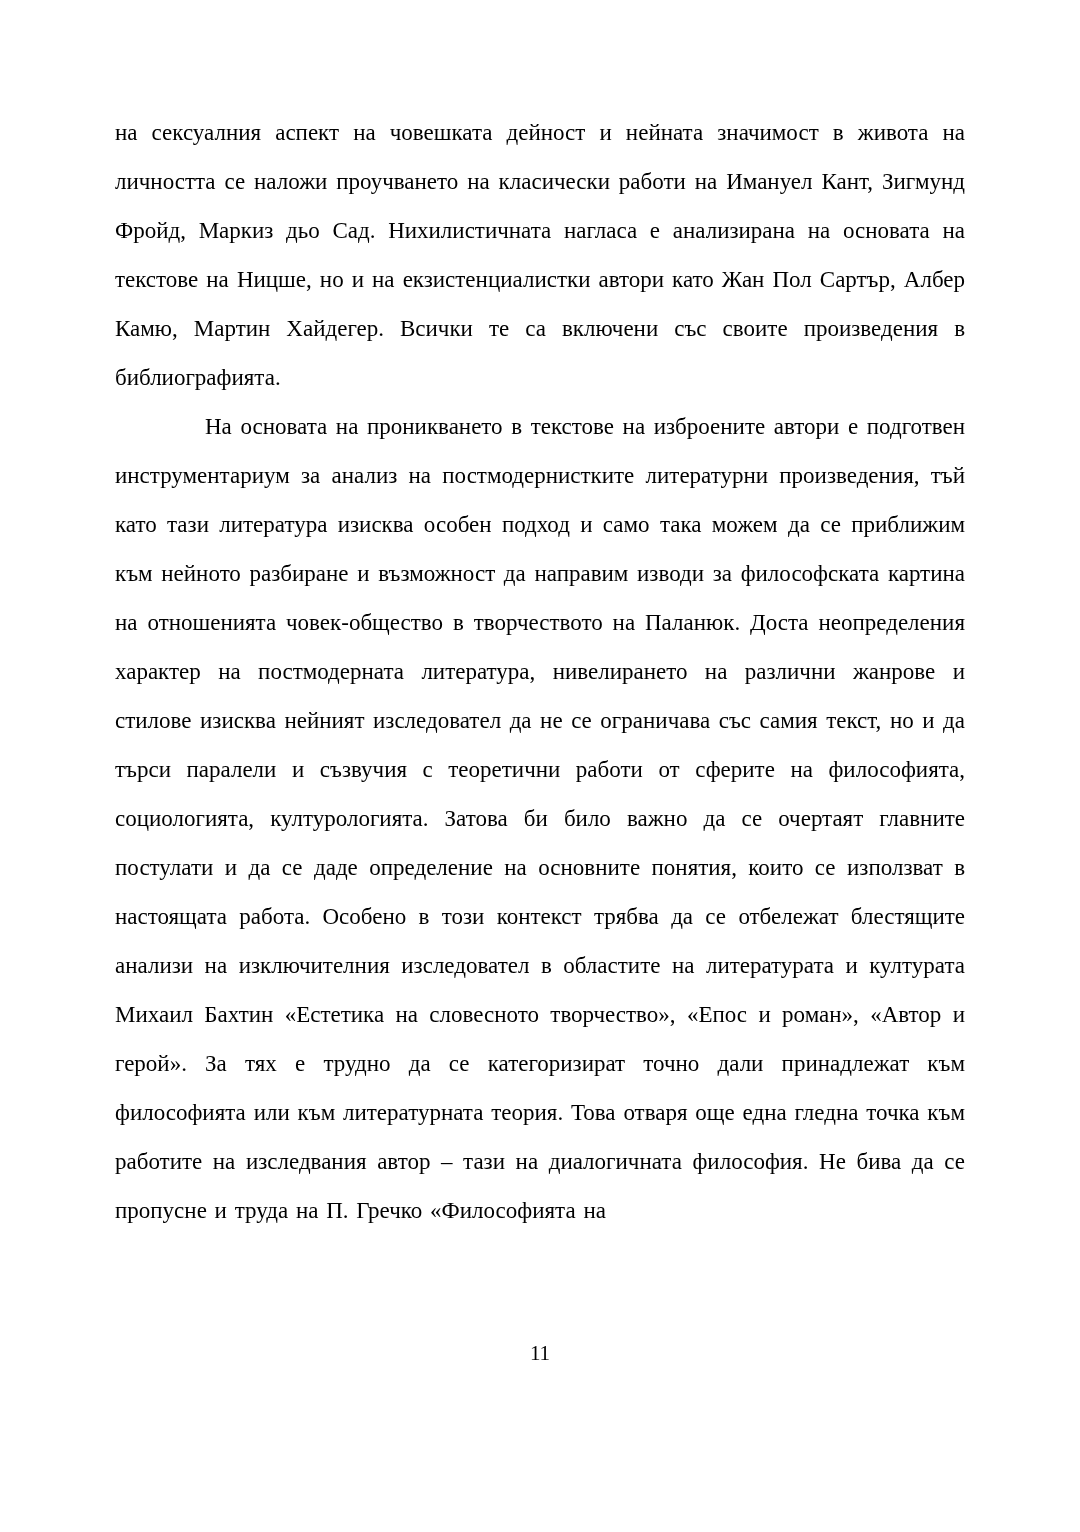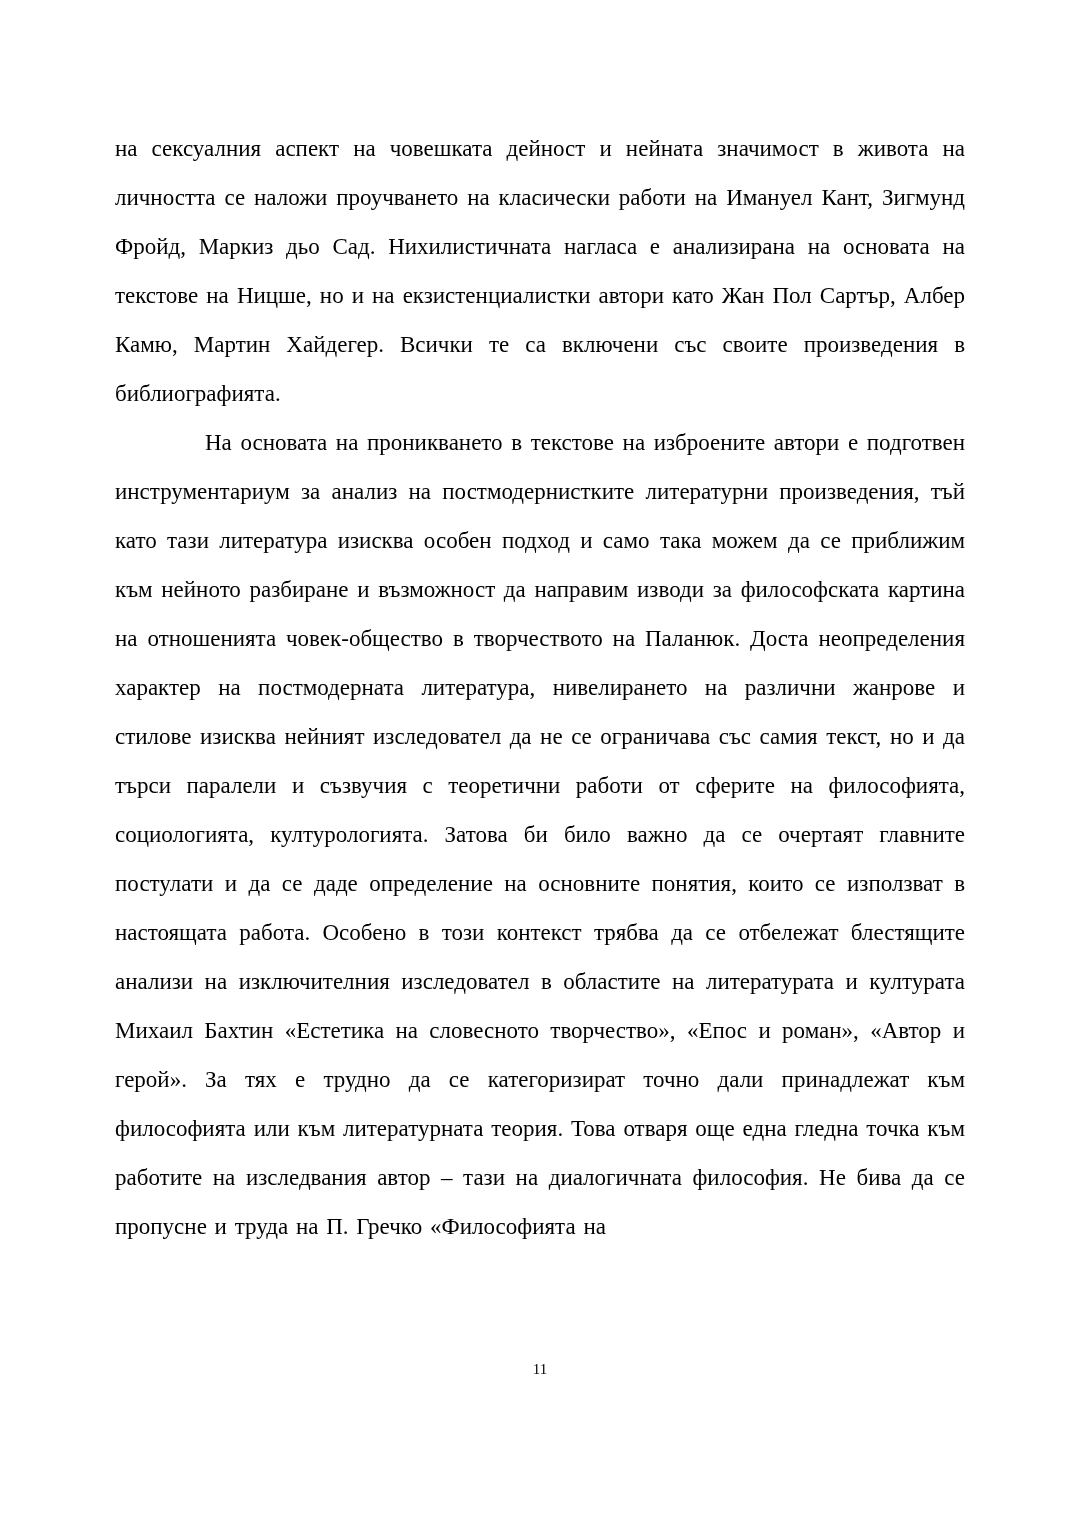--- a/index.html
+++ b/index.html
@@ -4,21 +4,21 @@
 <style>
   html, body {
     margin: 0;
     padding: 0;
     background: #ffffff;
   }
   .page {
     position: relative;
     width: 1080px;
     height: 1416px;
-    margin: 16px auto;
+    margin: 0 auto;
     background: #ffffff;
     box-sizing: border-box;
     font-family: "Liberation Serif", "DejaVu Serif", serif;
     color: #000000;
     overflow: hidden;
   }
   .content {
     position: absolute;
     top: 108px;
     left: 115px;
@@ -35,21 +35,21 @@
   }
   .para.indent {
     text-indent: 90px;
   }
   .page-number {
     position: absolute;
     bottom: 50px;
     left: 115px;
     width: 850px;
     text-align: center;
-    font-size: 15px;
+    font-size: 21px;
     line-height: 26px;
   }
 </style>
 </head>
 <body>
 
 <div class="page">
   <div class="content">
     <p class="para no-indent">на сексуалния аспект на човешката дейност и нейната значимост в живота на личността се наложи проучването на класически работи на Имануел Кант, Зигмунд Фройд, Маркиз дьо Сад. Нихилистичната нагласа е анализирана на основата на текстове на Ницше, но и на екзистенциалистки автори като Жан Пол Сартър, Албер Камю, Мартин Хайдегер. Всички те са включени със своите произведения в библиографията.</p>
     <p class="para indent">На основата на проникването в текстове на изброените автори е подготвен инструментариум за анализ на постмодернистките литературни произведения, тъй като тази литература изисква особен подход и само така можем да се приближим към нейното разбиране и възможност да направим изводи за философската картина на отношенията човек-общество в творчеството на Паланюк. Доста неопределения характер на постмодерната литература, нивелирането на различни жанрове и стилове изисква нейният изследовател да не се ограничава със самия текст, но и да търси паралели и съзвучия с теоретични работи от сферите на философията, социологията, културологията. Затова би било важно да се очертаят главните постулати и да се даде определение на основните понятия, които се използват в настоящата работа. Особено в този контекст трябва да се отбележат блестящите анализи на изключителния изследовател в областите на литературата и културата Михаил Бахтин «Естетика на словесното творчество», «Епос и роман», «Автор и герой». За тях е трудно да се категоризират точно дали принадлежат към философията или към литературната теория. Това отваря още една гледна точка към работите на изследвания автор – тази на диалогичната философия. Не бива да се пропусне и труда на П. Гречко «Философията на</p>

